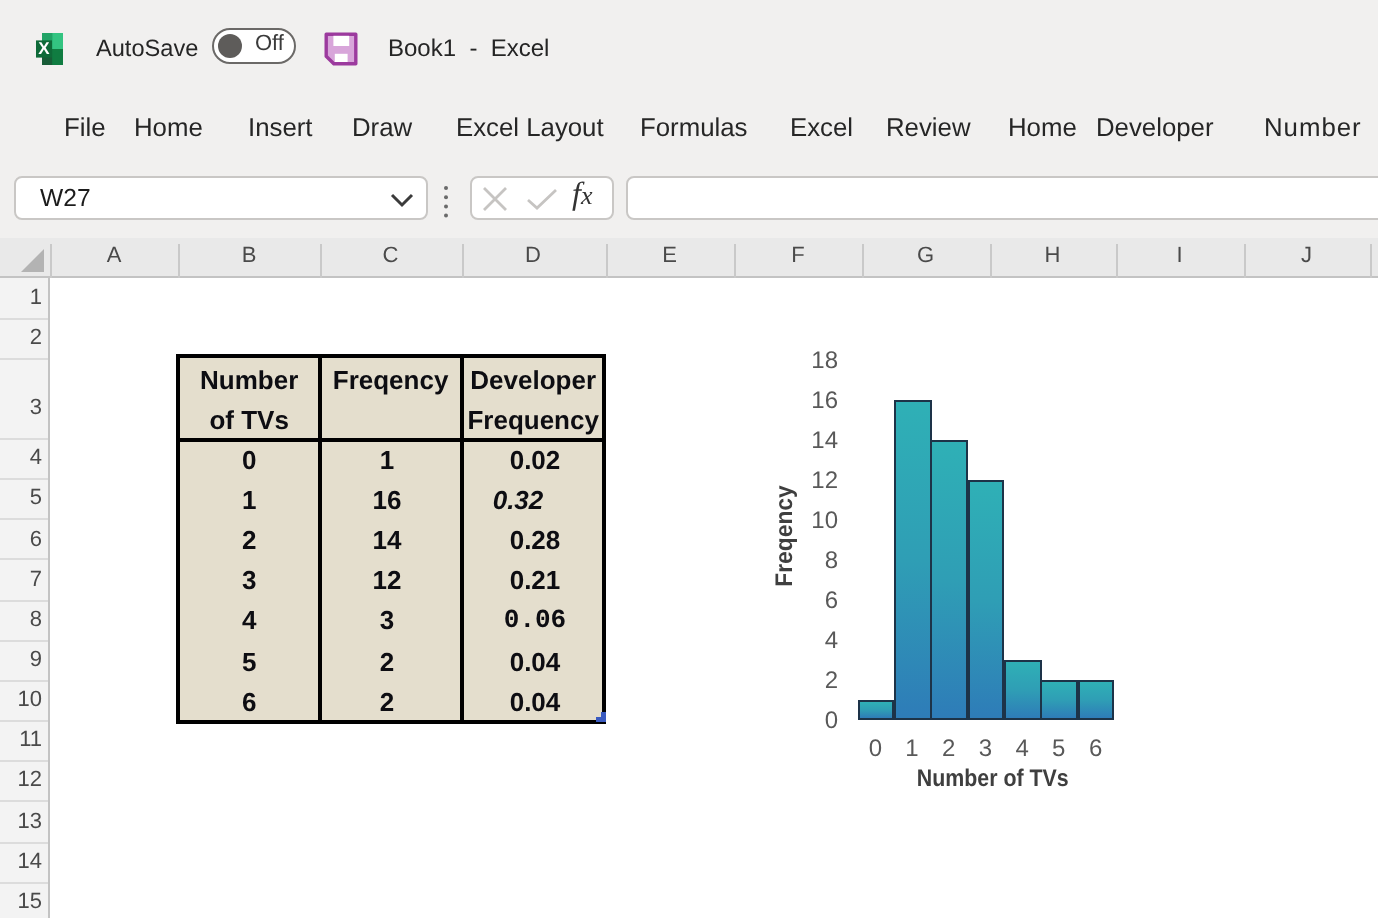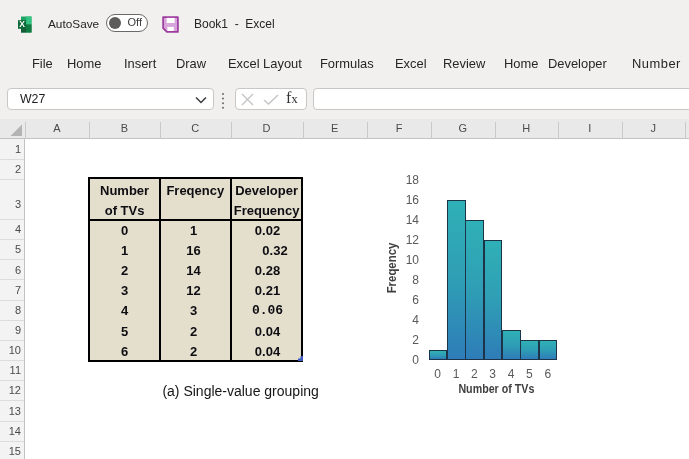--- a/index.html
+++ b/index.html
@@ -86,21 +86,21 @@
       <circle cx="2" cy="11.2" r="1" fill="#6a6a6a"></circle>
       <circle cx="2" cy="15.8" r="1" fill="#6a6a6a"></circle>
   </svg>
   <div class="fbox" style="left:234.5px;width:72.5px;"></div>
   <svg class="abs" style="left:241px;top:93px" width="13" height="13" viewBox="0 0 13 13">
       <path d="M1,1 L12,12 M12,1 L1,12" stroke="#c6c4c2" stroke-width="1.4"></path>
     </svg>
   <svg class="abs" style="left:263px;top:94px" width="16" height="11" viewBox="0 0 16 11">
       <path d="M1,6 L5.5,10 L15,1" fill="none" stroke="#c6c4c2" stroke-width="1.4"></path>
     </svg>
-  <div class="abs" style="left:286px;top:89px;font-family:'Liberation Serif',serif;font-size:16px;color:#333;">f<span style="font-size:13px;">x</span></div>
+  <div class="abs" style="left:286px;top:89px;font-family:'Liberation Serif',serif;font-style:italic;font-size:16px;color:#333;">f<span style="font-size:13px;">x</span></div>
   <div class="fbox" style="left:312.5px;width:380px;"></div>
 
   <div id="colhead"></div>
   <svg class="abs" style="left:9px;top:124px" width="14" height="13" viewBox="0 0 14 13">
       <path d="M13,0.5 L13,12 L1.5,12 Z" fill="#b3b3b3"></path>
     </svg>
   <div id="rowhead"></div>
 
   <div class="chsep" style="left:24.5px"></div>
   <div class="chsep" style="left:89px"></div>
@@ -162,42 +162,41 @@
   <div class="tt" style="left:124.6px;top:190px;">Number</div>
   <div class="tt" style="left:124.6px;top:209.6px;">of TVs</div>
   <div class="tt" style="left:195.3px;top:190px;">Freqency</div>
   <div class="tt" style="left:266.6px;top:190px;">Developer</div>
   <div class="tt" style="left:266.6px;top:209.6px;">Frequency</div>
   <div class="tt" style="left:124.6px;top:229.7px;">0</div>
   <div class="tt" style="left:193.5px;top:229.7px;">1</div>
   <div class="tt" style="left:267.5px;top:229.7px;">0.02</div>
   <div class="tt" style="left:124.6px;top:249.9px;">1</div>
   <div class="tt" style="left:193.5px;top:249.9px;">16</div>
-  <div class="tt" style="left:275px;top:249.9px;">0.32</div>
+  <div class="tt" style="left:259px;top:249.9px;font-style:italic;">0.32</div>
   <div class="tt" style="left:124.6px;top:270px;">2</div>
   <div class="tt" style="left:193.5px;top:270px;">14</div>
   <div class="tt" style="left:267.5px;top:270px;">0.28</div>
   <div class="tt" style="left:124.6px;top:290.2px;">3</div>
   <div class="tt" style="left:193.5px;top:290.2px;">12</div>
   <div class="tt" style="left:267.5px;top:290.2px;">0.21</div>
   <div class="tt" style="left:124.6px;top:310.3px;">4</div>
   <div class="tt" style="left:193.5px;top:310.3px;">3</div>
   <div class="tt" style="left:267.5px;top:310.3px;font-family:Liberation Mono, monospace;">0.06</div>
   <div class="tt" style="left:124.6px;top:330.5px;">5</div>
   <div class="tt" style="left:193.5px;top:330.5px;">2</div>
   <div class="tt" style="left:267.5px;top:330.5px;">0.04</div>
   <div class="tt" style="left:124.6px;top:350.6px;">6</div>
   <div class="tt" style="left:193.5px;top:350.6px;">2</div>
   <div class="tt" style="left:267.5px;top:350.6px;">0.04</div>
 
   <svg class="abs" style="left:297.5px;top:355.5px" width="5" height="5" viewBox="0 0 5 5">
       <path d="M5,0 L5,5 L0,5 L0,2.5 L2.5,2.5 L2.5,0 Z" fill="#3b5bc0"></path>
     </svg>
 
-  <div class="abs" style="left:162.4px;top:382.5px;font-size:14px;color:#151515;">(a) Single-value grouping</div>
 
   <div class="ylab" style="left:389px;top:180px;">18</div>
   <div class="ylab" style="left:389px;top:200px;">16</div>
   <div class="ylab" style="left:389px;top:220px;">14</div>
   <div class="ylab" style="left:389px;top:240px;">12</div>
   <div class="ylab" style="left:389px;top:260px;">10</div>
   <div class="ylab" style="left:389px;top:280px;">8</div>
   <div class="ylab" style="left:389px;top:300px;">6</div>
   <div class="ylab" style="left:389px;top:320px;">4</div>
   <div class="ylab" style="left:389px;top:340px;">2</div>

